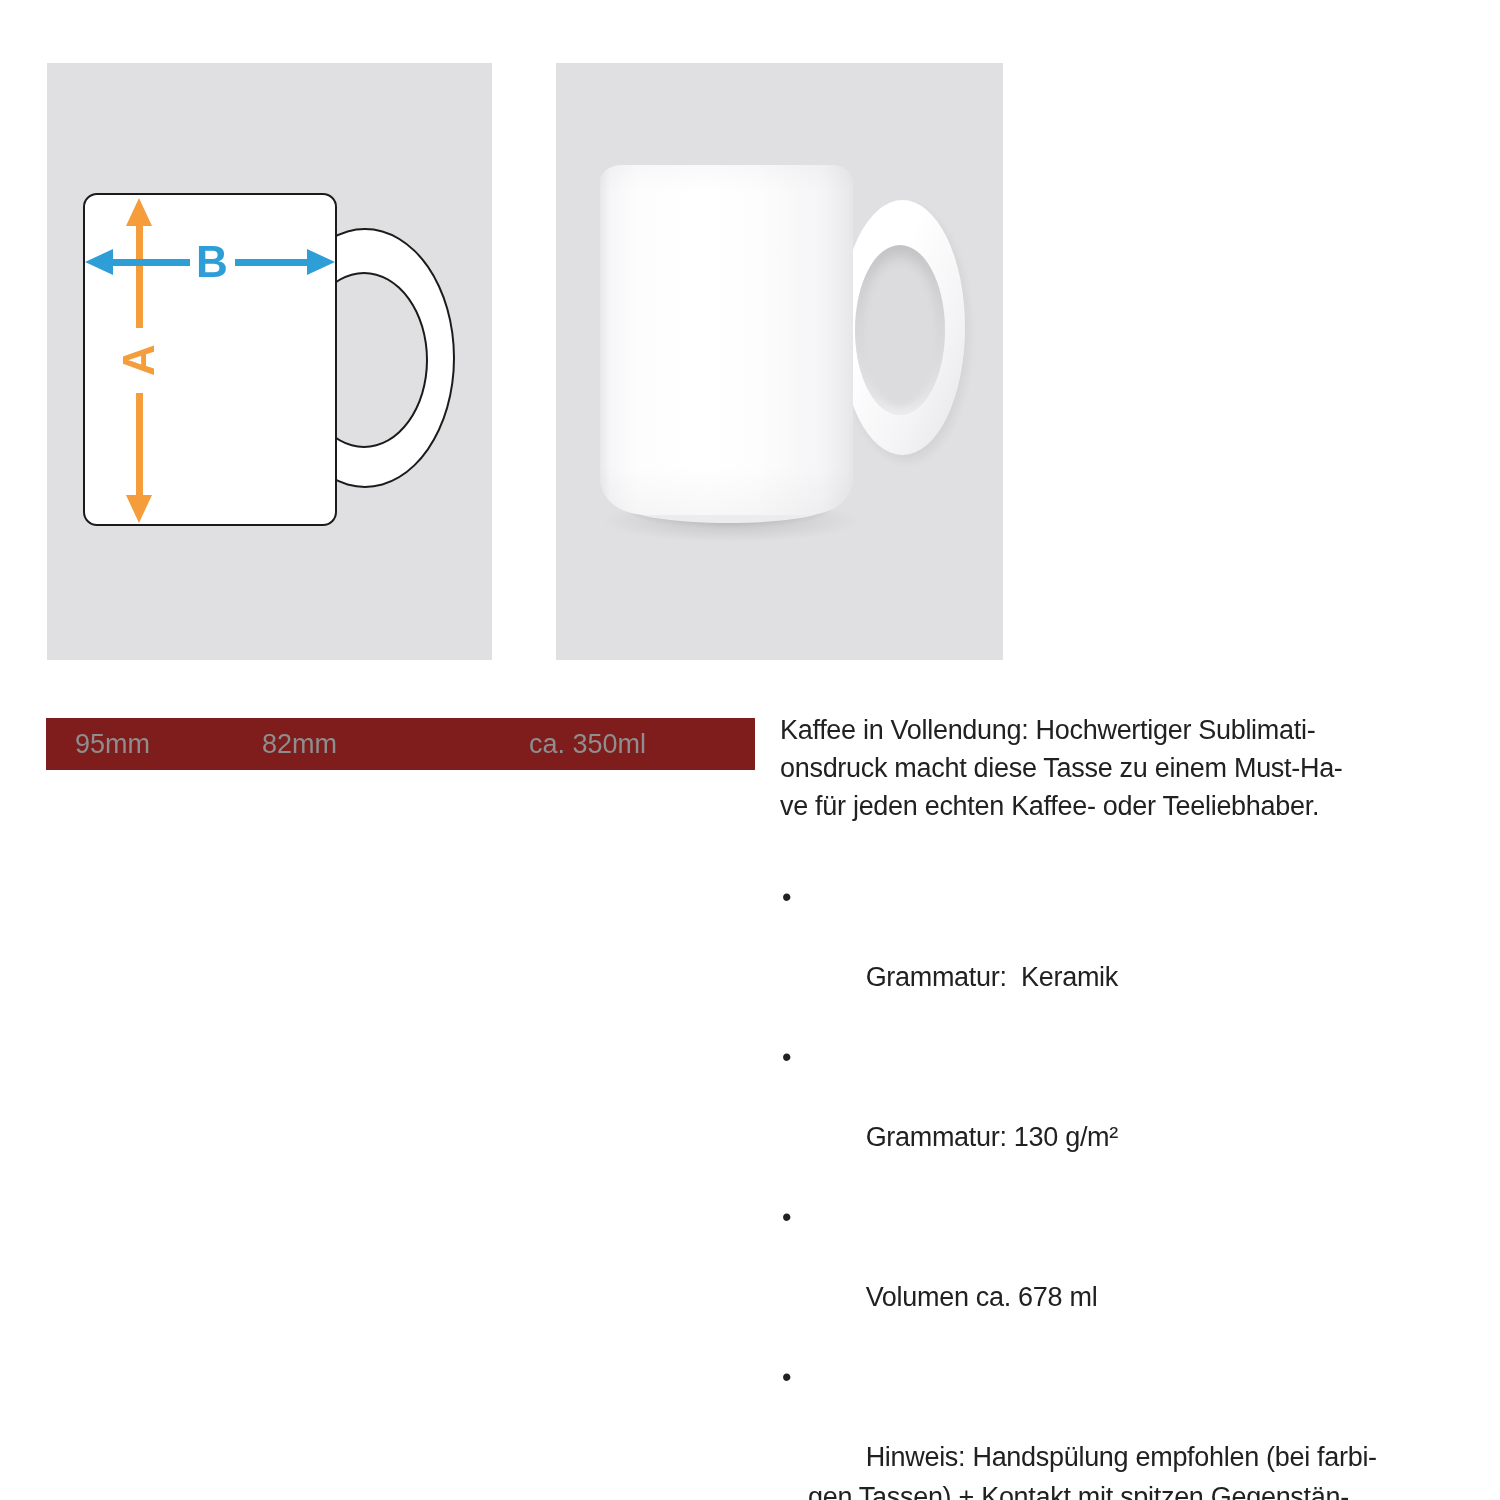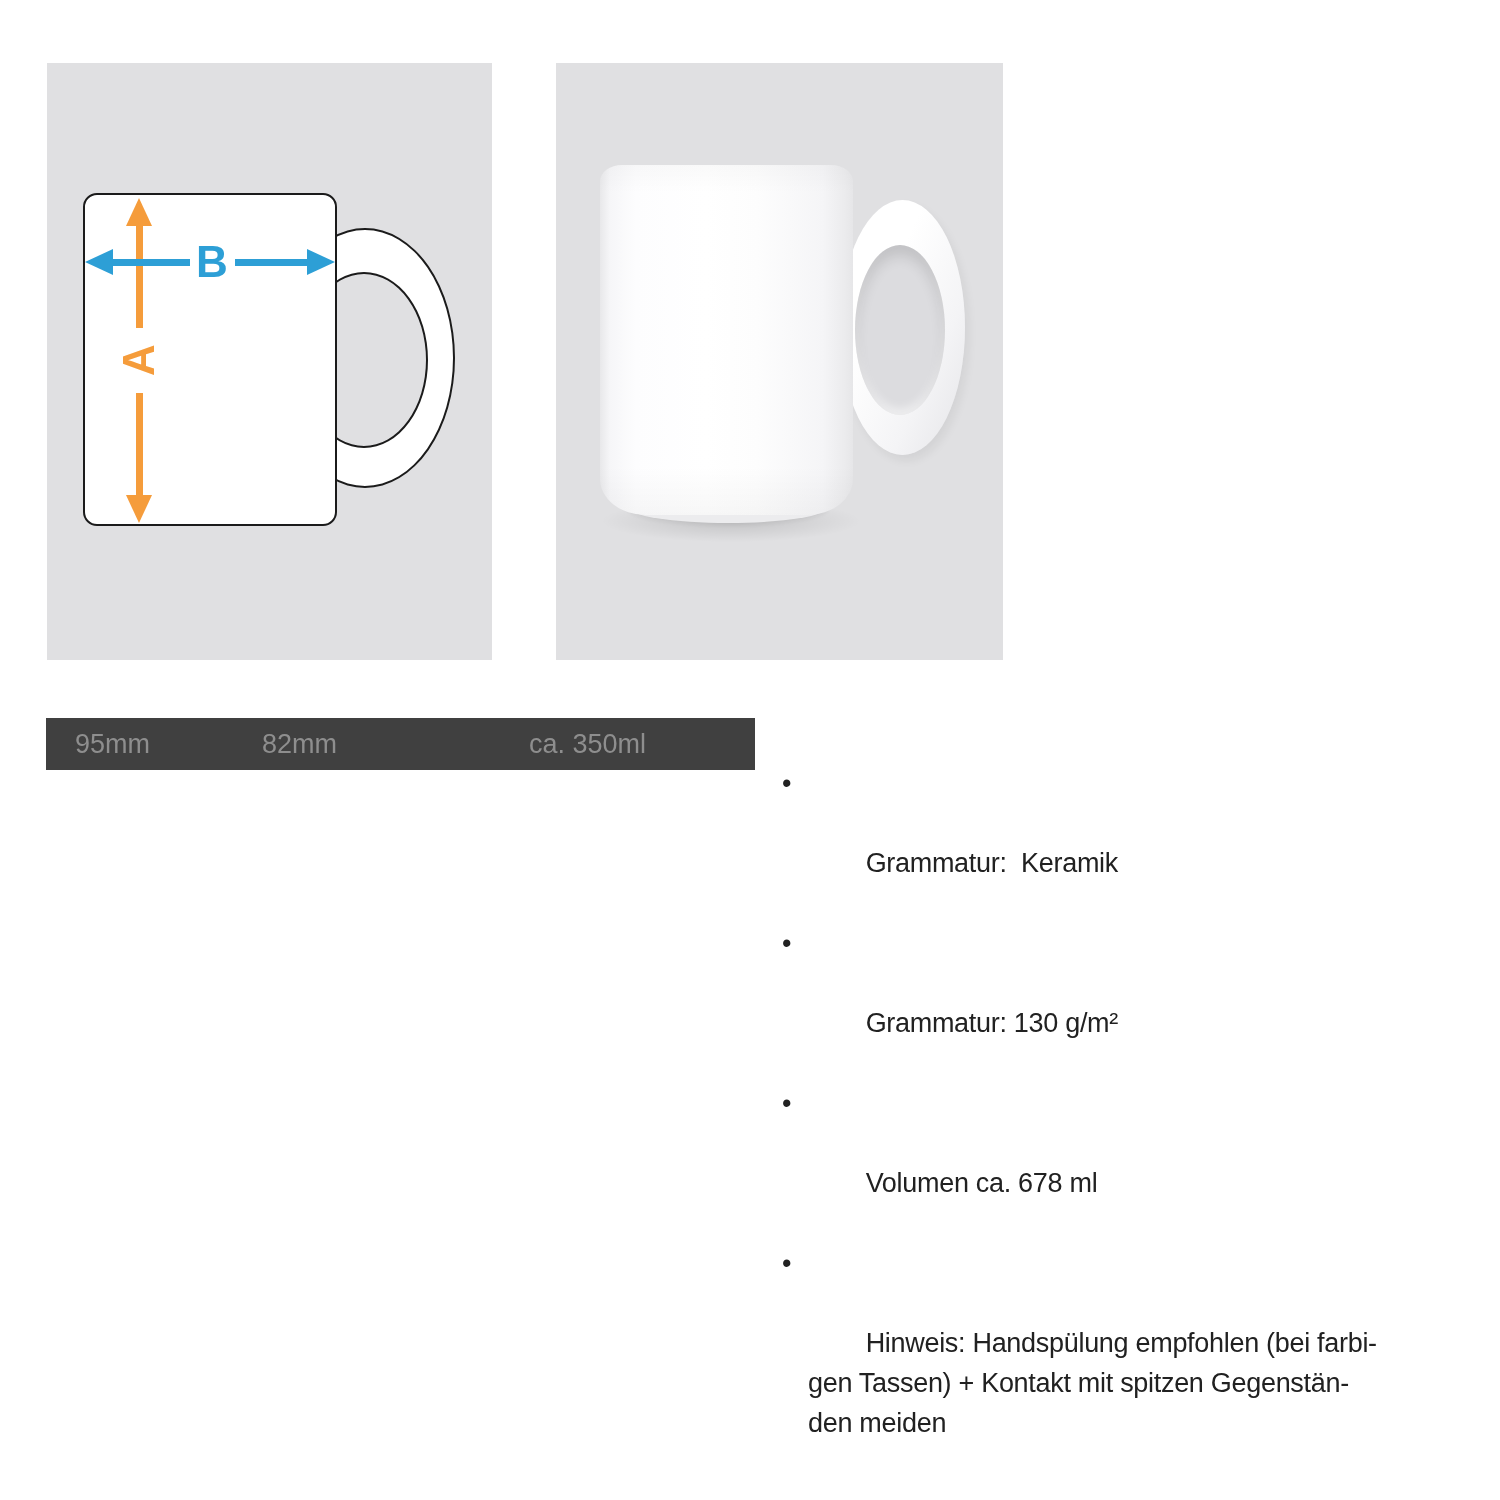--- a/index.html
+++ b/index.html
@@ -78,21 +78,21 @@
   .pm-body::after{
     content:"";position:absolute;inset:0;border-radius:inherit;
     background:linear-gradient(180deg,rgba(0,0,0,0.025) 0%,rgba(255,255,255,0) 8%,rgba(255,255,255,0) 86%,rgba(0,0,0,0.03) 100%);
   }
 
   
   .specs{position:absolute;left:46px;top:718px;width:709px;font-size:27px;color:#8e8e8e;}
   .spec-row{display:grid;grid-template-columns:216px 267px 1fr;align-items:center;}
   .spec-row .cell:first-child{padding-left:29px;}
   .spec-head{height:48px;background:#f6f6f7;}
-  .spec-vals{height:52px;background:#404040;}
+  .spec-vals{height:52px;background:#7f1d1d;}
 
   
   .desc{position:absolute;left:780px;top:711px;width:620px;color:#212121;letter-spacing:-0.3px;}
   .desc-paragraph{font-size:27px;line-height:38px;white-space:pre-wrap;}
   .desc-bullets{list-style:none;margin:52px 0 0 0;padding:0;}
   .desc-bullets li{position:relative;padding-left:28px;font-size:27px;line-height:40px;white-space:pre-wrap;}
   .desc-bullets .marker{position:absolute;left:2px;top:0;}
 </style>
 </head>
 <body>
@@ -135,20 +135,23 @@
 
   <div class="specs">
     <div class="spec-row spec-vals">
       <div class="cell">95mm</div>
       <div class="cell">82mm</div>
       <div class="cell">ca. 350ml</div>
     </div>
   </div>
 
   <div class="desc">
+    <div class="desc-paragraph">Kaffee in Vollendung: Hochwertiger Sublimati-
+onsdruck macht diese Tasse zu einem Must-Ha-
+ve für jeden echten Kaffee- oder Teeliebhaber.</div>
     <ul class="desc-bullets">
       <li>
         <span class="marker">•</span>
         <span>Grammatur:  Keramik</span>
       </li>
       <li>
         <span class="marker">•</span>
         <span>Grammatur: 130 g/m²</span>
       </li>
       <li>

